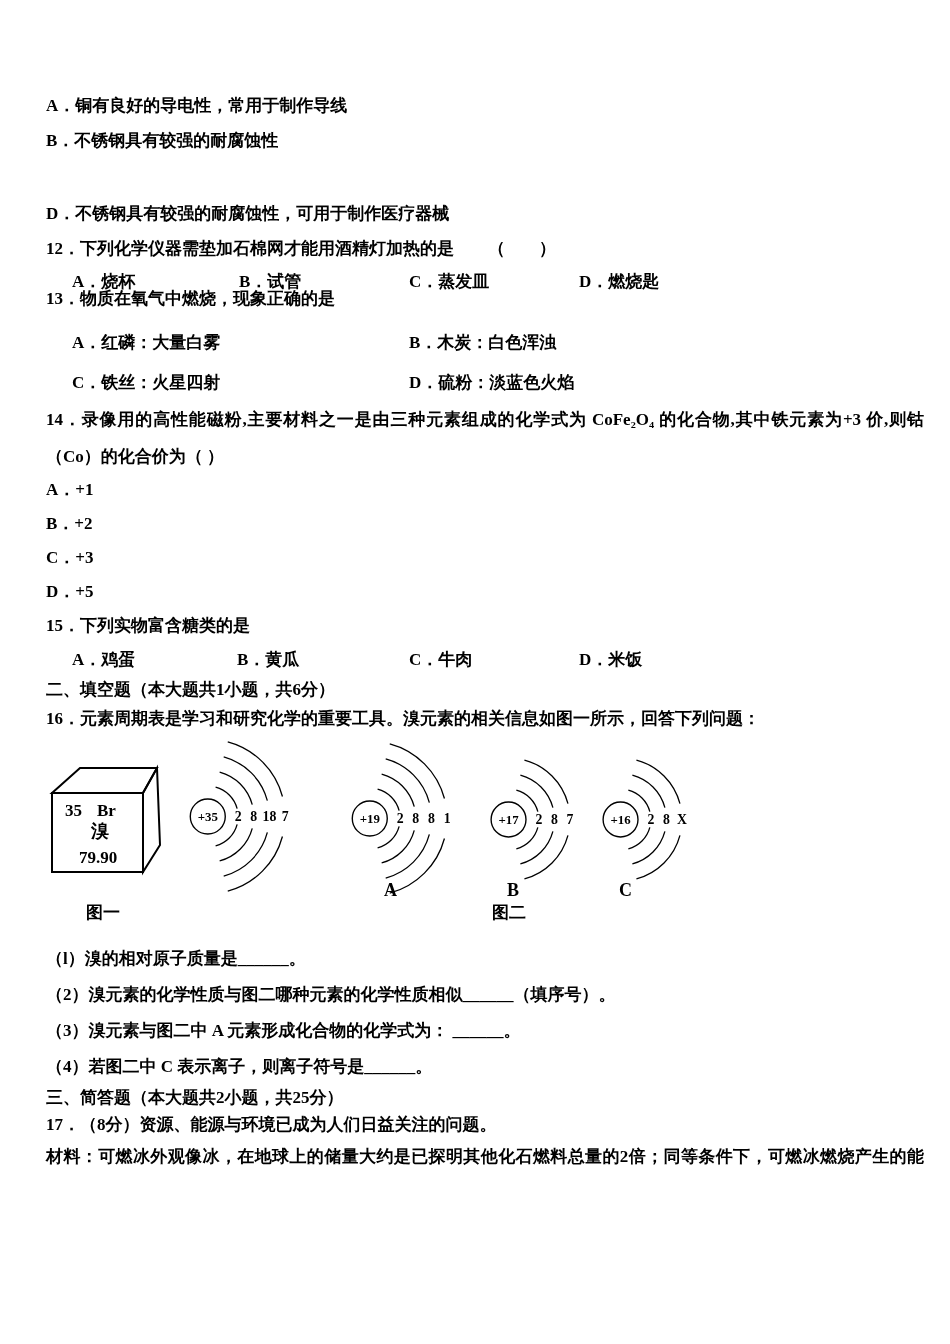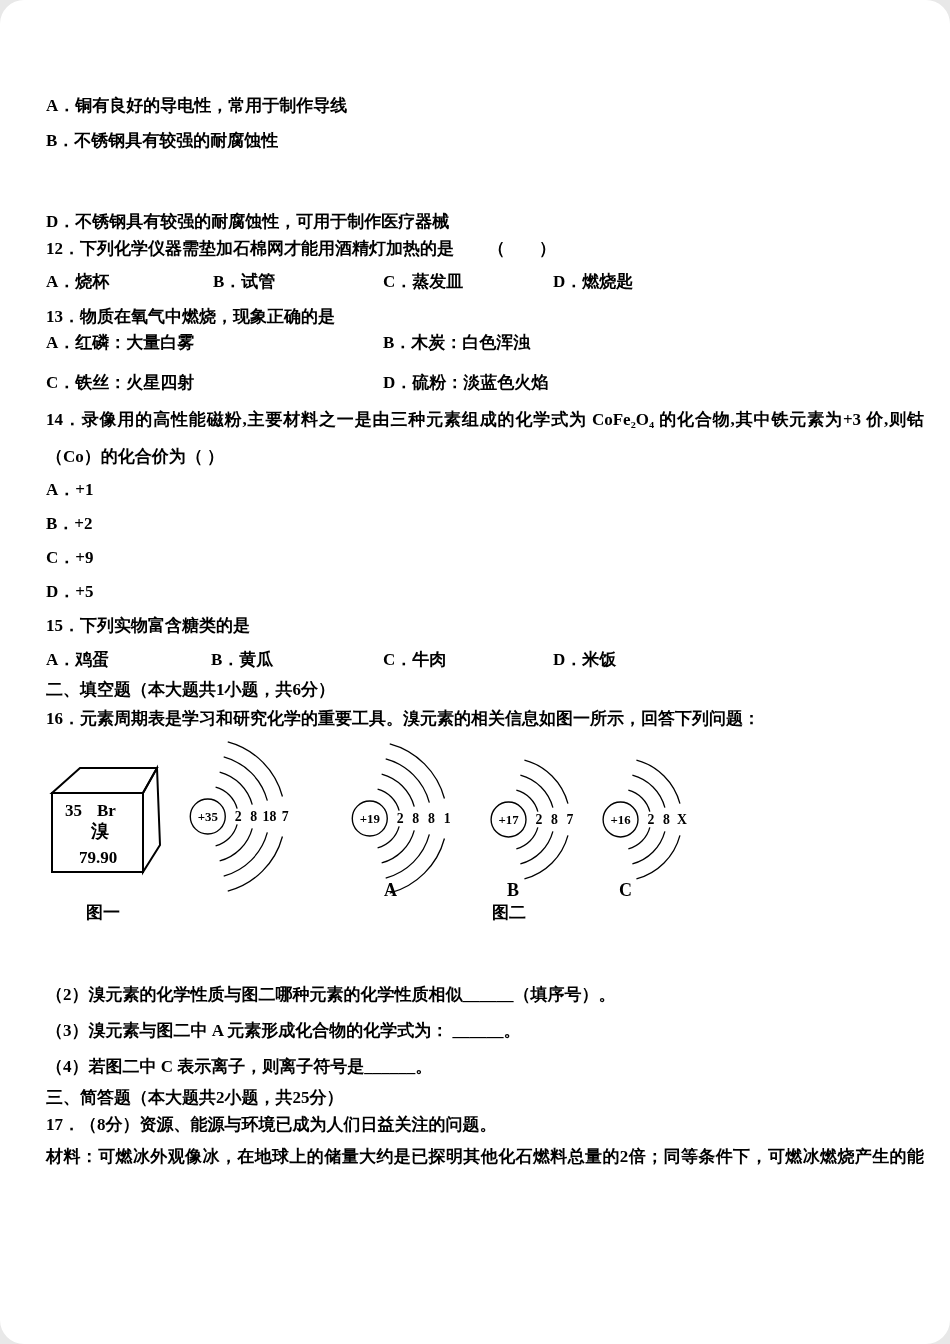--- a/index.html
+++ b/index.html
@@ -6,68 +6,67 @@
   .page{
     position:relative;
     width:950px;height:1344px;
     margin:0 auto;
     background:#ffffff;
     color:#000;
     font-family:"Liberation Serif","DejaVu Serif",serif;
     font-weight:700;
     font-size:17px;
     overflow:hidden;
-    border-radius:24px;
   }
   .ln{position:absolute;left:46px;line-height:22px;white-space:pre;}
   .jl{width:878px;white-space:normal;text-align:justify;text-align-last:justify;}
-  .optrow{display:flex;}
+  .optrow{display:flex;margin-left:26px;}
   .optrow span{display:inline-block;white-space:pre;}
   .q12row .o1{width:167px}.q12row .o2{width:170px}.q12row .o3{width:170px}
   .q15row .o1{width:165px}.q15row .o2{width:172px}.q15row .o3{width:170px}
   .twocol .o1{width:337px}
   .fig-abs{position:absolute;}
   svg{overflow:visible;display:block;}
   .atom-svg text{font-family:"Liberation Serif","DejaVu Serif",serif;font-weight:700;fill:#000;}
   .cube-svg text{font-family:"Liberation Serif","DejaVu Serif",serif;font-weight:700;fill:#000;}
   .figlabel{position:absolute;font-size:18px;line-height:20px;}
   .figcaption{position:absolute;font-size:17px;line-height:20px;}
 </style>
 </head>
 <body>
 
 <div class="page">
 
   <div class="ln" style="top:95px">A．铜有良好的导电性，常用于制作导线</div>
   <div class="ln" style="top:130px">B．不锈钢具有较强的耐腐蚀性</div>
-  <div class="ln" style="top:211px">D．不锈钢具有较强的耐腐蚀性，可用于制作医疗器械</div>
+  <div class="ln" style="top:203px">D．不锈钢具有较强的耐腐蚀性，可用于制作医疗器械</div>
 
   <div class="ln" style="top:238px">12．下列化学仪器需垫加石棉网才能用酒精灯加热的是　　（　　）</div>
   <div class="ln optrow q12row" style="top:271px">
     <span class="o1">A．烧杯</span>
     <span class="o2">B．试管</span>
     <span class="o3">C．蒸发皿</span>
     <span class="o4">D．燃烧匙</span>
   </div>
 
-  <div class="ln" style="top:306px">13．物质在氧气中燃烧，现象正确的是</div>
+  <div class="ln" style="top:288px">13．物质在氧气中燃烧，现象正确的是</div>
   <div class="ln optrow twocol" style="top:332px">
     <span class="o1">A．红磷：大量白雾</span>
     <span class="o2">B．木炭：白色浑浊</span>
   </div>
   <div class="ln optrow twocol" style="top:372px">
     <span class="o1">C．铁丝：火星四射</span>
     <span class="o2">D．硫粉：淡蓝色火焰</span>
   </div>
 
   <div class="ln jl" style="top:409px">14．录像用的高性能磁粉,主要材料之一是由三种元素组成的化学式为 CoFe₂O₄ 的化合物,其中铁元素为+3 价,则钴</div>
   <div class="ln" style="top:446px">（Co）的化合价为（ ）</div>
   <div class="ln" style="top:479px">A．+1</div>
   <div class="ln" style="top:513px">B．+2</div>
-  <div class="ln" style="top:547px">C．+9</div>
+  <div class="ln" style="top:547px">C．+3</div>
   <div class="ln" style="top:581px">D．+5</div>
 
   <div class="ln" style="top:615px">15．下列实物富含糖类的是</div>
   <div class="ln optrow q15row" style="top:649px">
     <span class="o1">A．鸡蛋</span>
     <span class="o2">B．黄瓜</span>
     <span class="o3">C．牛肉</span>
     <span class="o4">D．米饭</span>
   </div>
 
@@ -163,20 +162,21 @@
       <text x="80" y="87" font-size="15" text-anchor="middle">8</text>
       <text x="97" y="87" font-size="15" text-anchor="middle">X</text>
     </svg>
   </div>
 
   <div class="figlabel" style="left:384px;top:880px">A</div>
   <div class="figlabel" style="left:507px;top:880px">B</div>
   <div class="figlabel" style="left:619px;top:880px">C</div>
   <div class="figcaption" style="left:492px;top:903px">图二</div>
 
+  <div class="ln" style="top:948px">（l）溴的相对原子质量是______。</div>
   <div class="ln" style="top:984px">（2）溴元素的化学性质与图二哪种元素的化学性质相似______（填序号）。</div>
   <div class="ln" style="top:1020px">（3）溴元素与图二中 A 元素形成化合物的化学式为： ______。</div>
   <div class="ln" style="top:1056px">（4）若图二中 C 表示离子，则离子符号是______。</div>
 
   <div class="ln" style="top:1087px">三、简答题（本大题共2小题，共25分）</div>
   <div class="ln" style="top:1114px">17．（8分）资源、能源与环境已成为人们日益关注的问题。</div>
   <div class="ln jl" style="top:1146px">材料：可燃冰外观像冰，在地球上的储量大约是已探明其他化石燃料总量的2倍；同等条件下，可燃冰燃烧产生的能</div>
 
 </div>
 

